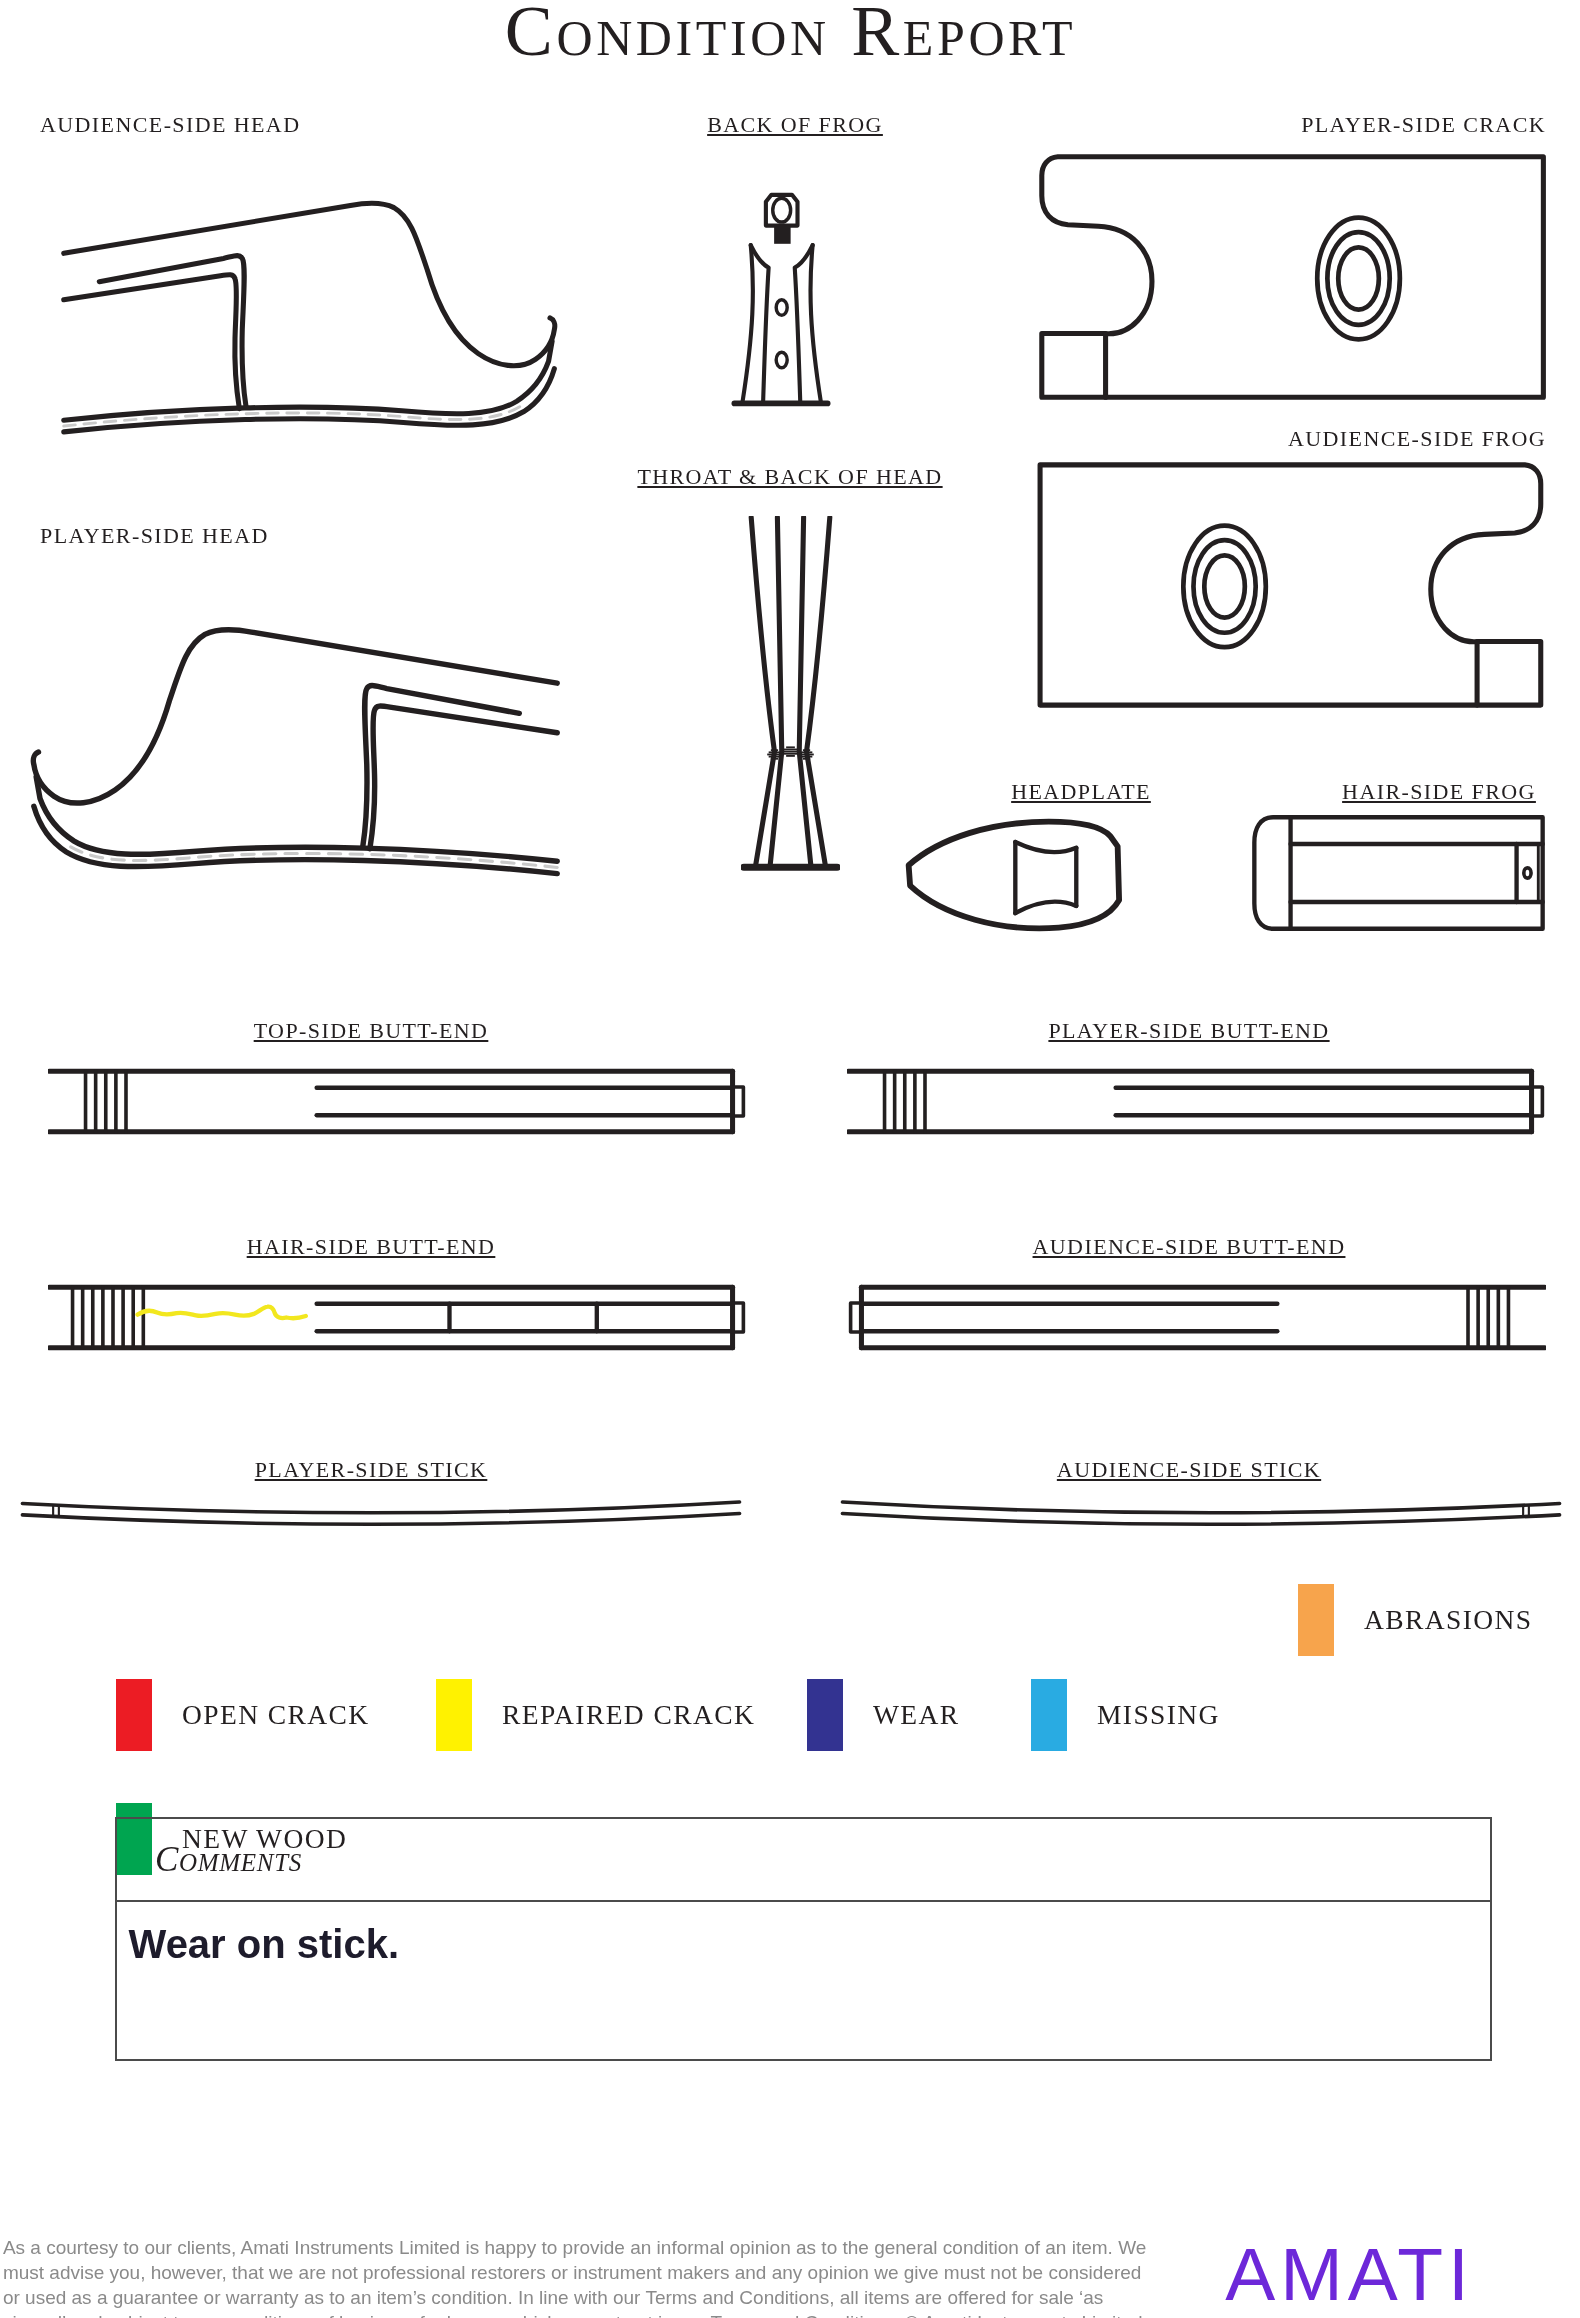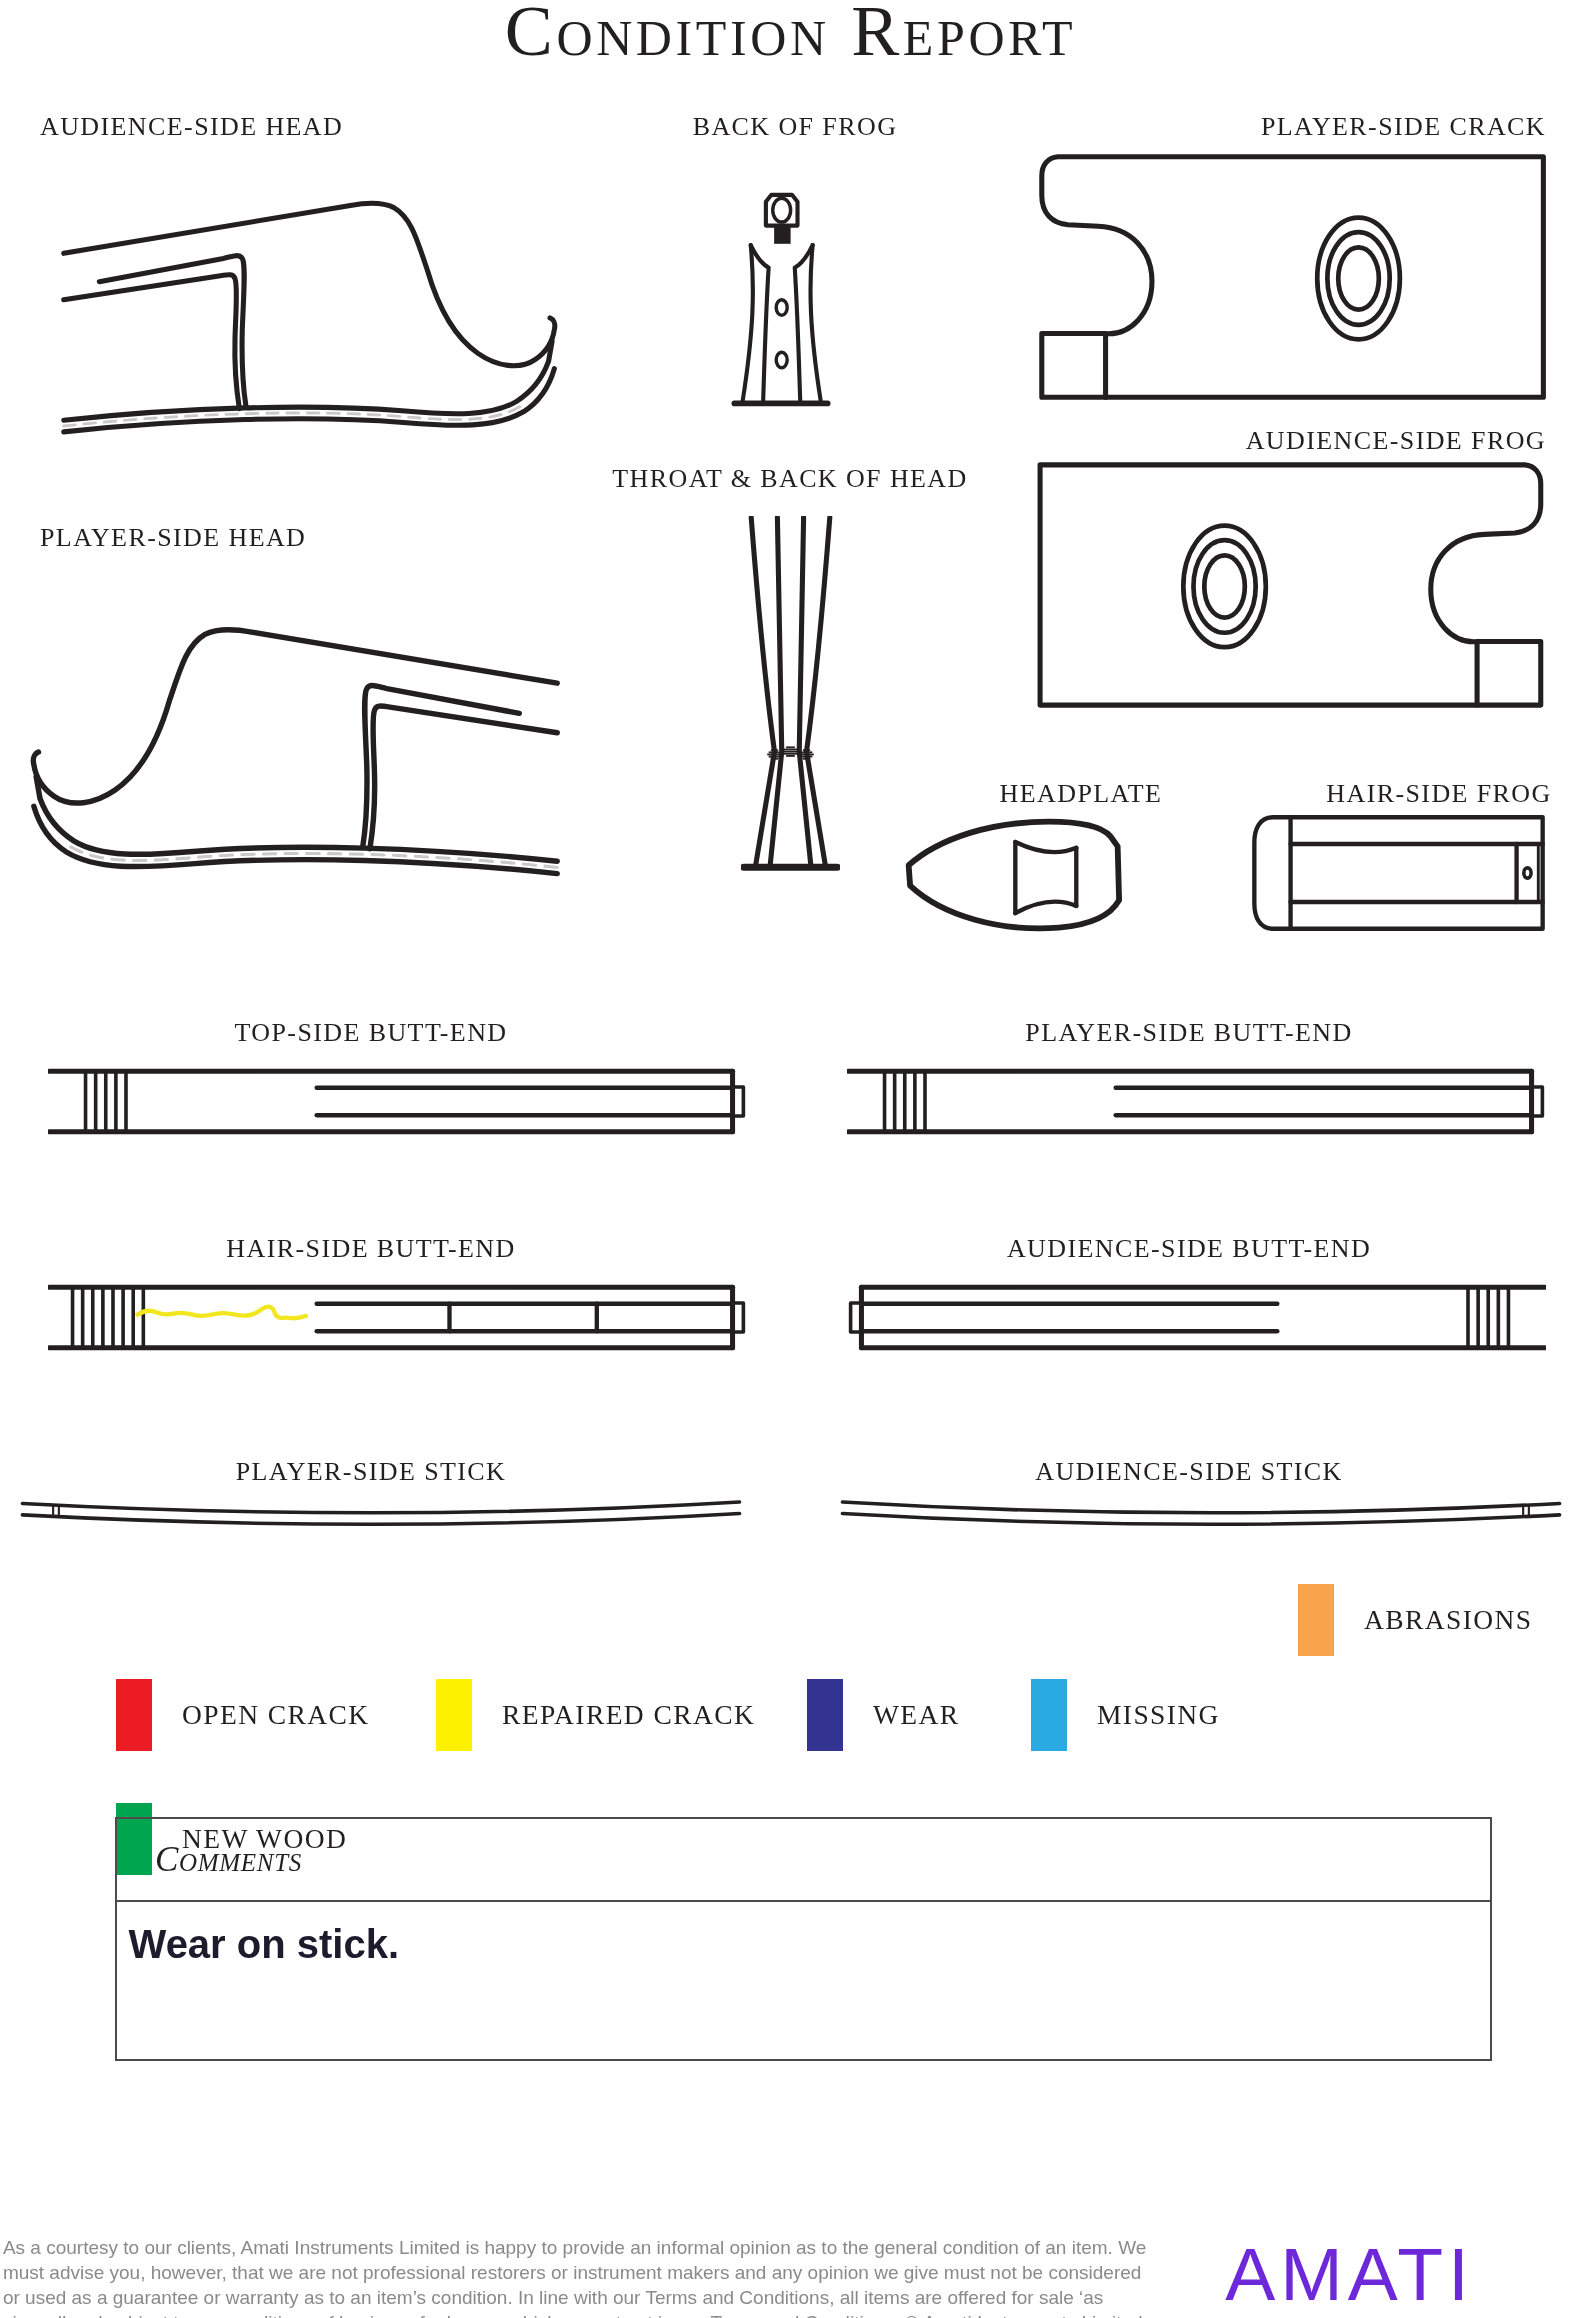--- a/index.html
+++ b/index.html
@@ -1,22 +1,22 @@
 <!DOCTYPE html>
 <html style="font-size:11.6px"><head>
 <meta charset="utf-8">
 <style>
   html,body{margin:0;padding:0;background:#fff;}
   .page{position:relative;width:1581px;height:2319px;background:#ffffff;overflow:hidden;
         font-family:"Liberation Serif", serif;color:#231f20;}
   .abs{position:absolute;}
   .title{top:-10px;left:0;width:1581px;text-align:center;font-size:72px;
          font-variant:small-caps;letter-spacing:3.6px;color:#231f20;}
-  .dlabel{font-size:26px;letter-spacing:1.4px;color:#231f20;white-space:nowrap;}
-  .center{transform:translateX(-50%);}
+  .dlabel{font-size:22px;letter-spacing:1.4px;color:#231f20;white-space:nowrap;}
+  .center{transform:translateX(-50%);text-decoration:underline;}
   svg{display:block;}
   .legend-item{display:flex;align-items:center;gap:30px;}
   .swatch{width:36px;height:72px;flex:0 0 auto;}
   .legend-label{font-size:27.5px;letter-spacing:1.4px;white-space:nowrap;}
   .comments-box{left:115px;top:1817px;width:1377px;height:244px;border:2.9px solid #4b4b4b;box-sizing:border-box;}
   .comments-header{height:81px;border-bottom:2.9px solid #4b4b4b;display:flex;align-items:center;font-style:italic;}
   .comments-title{font-variant:small-caps;font-size:35px;letter-spacing:0.7px;margin-left:38px;}
   .comments-text{font-family:"Liberation Sans", sans-serif;font-weight:bold;font-size:40px;
                  color:#1e1c2c;margin:20px 0 0 11.6px;}
   .footer-text{left:2.9px;top:2235px;width:1160px;font-family:"Liberation Sans", sans-serif;

